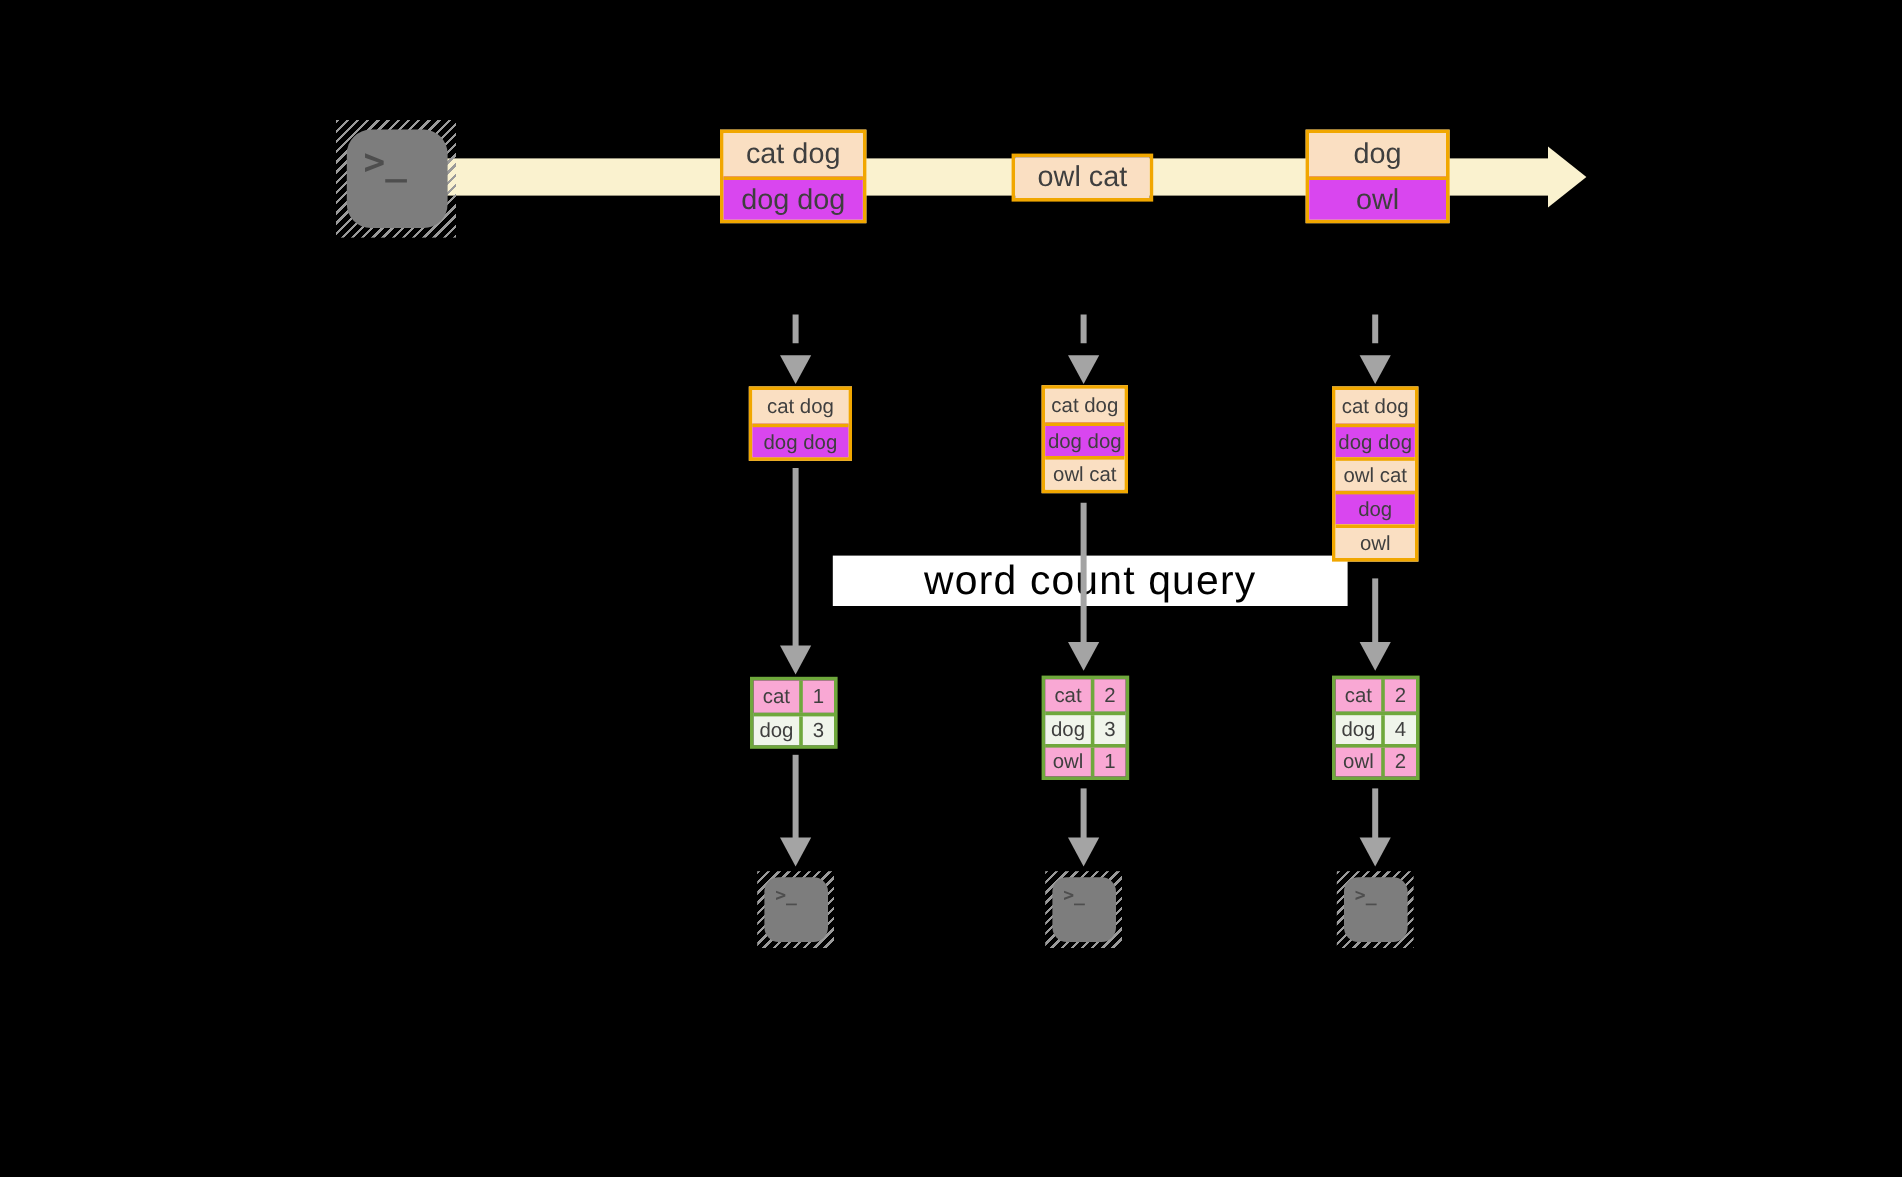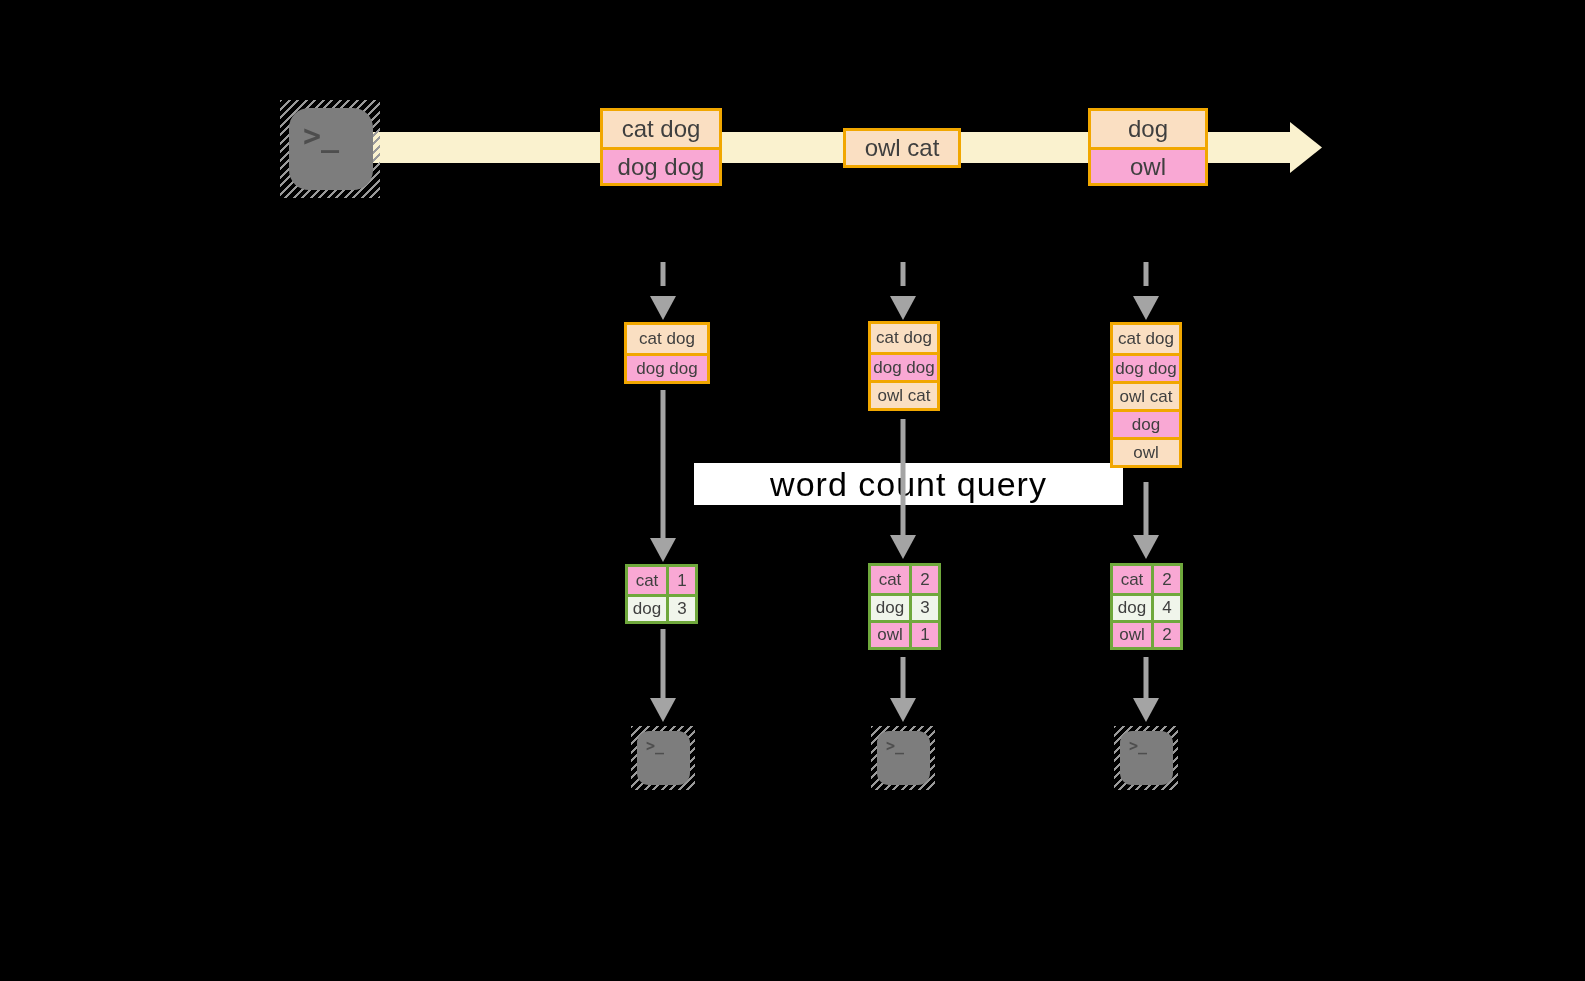--- a/index.html
+++ b/index.html
@@ -21,21 +21,21 @@
   .ahead{fill:#a4a4a4;}
 
   
   .obox{position:absolute;z-index:4;border:3px solid #f1a700;background:#fdf2e4;}
   .orow{display:flex;align-items:center;justify-content:center;}
   .orow + .orow{border-top:3px solid #f1a700;}
   .orow.big{height:36px;font-size:24px;}
   .orow.one{height:34px;font-size:24px;}
   .orow.small{height:28px;font-size:17px;}
   .fill-a{background:#fadfc2;}
-  .fill-b{background:#f9a8d4;}
+  .fill-b{background:#d946ef;}
 
   
   .gtable{position:absolute;z-index:4;border:3px solid #6fa83c;}
   .grow{display:flex;height:27px;font-size:17px;}
   .grow + .grow{border-top:3px solid #6fa83c;}
   .grow .gword{flex:1;display:flex;align-items:center;justify-content:center;border-right:3px solid #6fa83c;}
   .grow .gnum{width:26px;display:flex;align-items:center;justify-content:center;}
   .ga{background:#f9a8d4;}
   .gb{background:#f0f5eb;}
 

